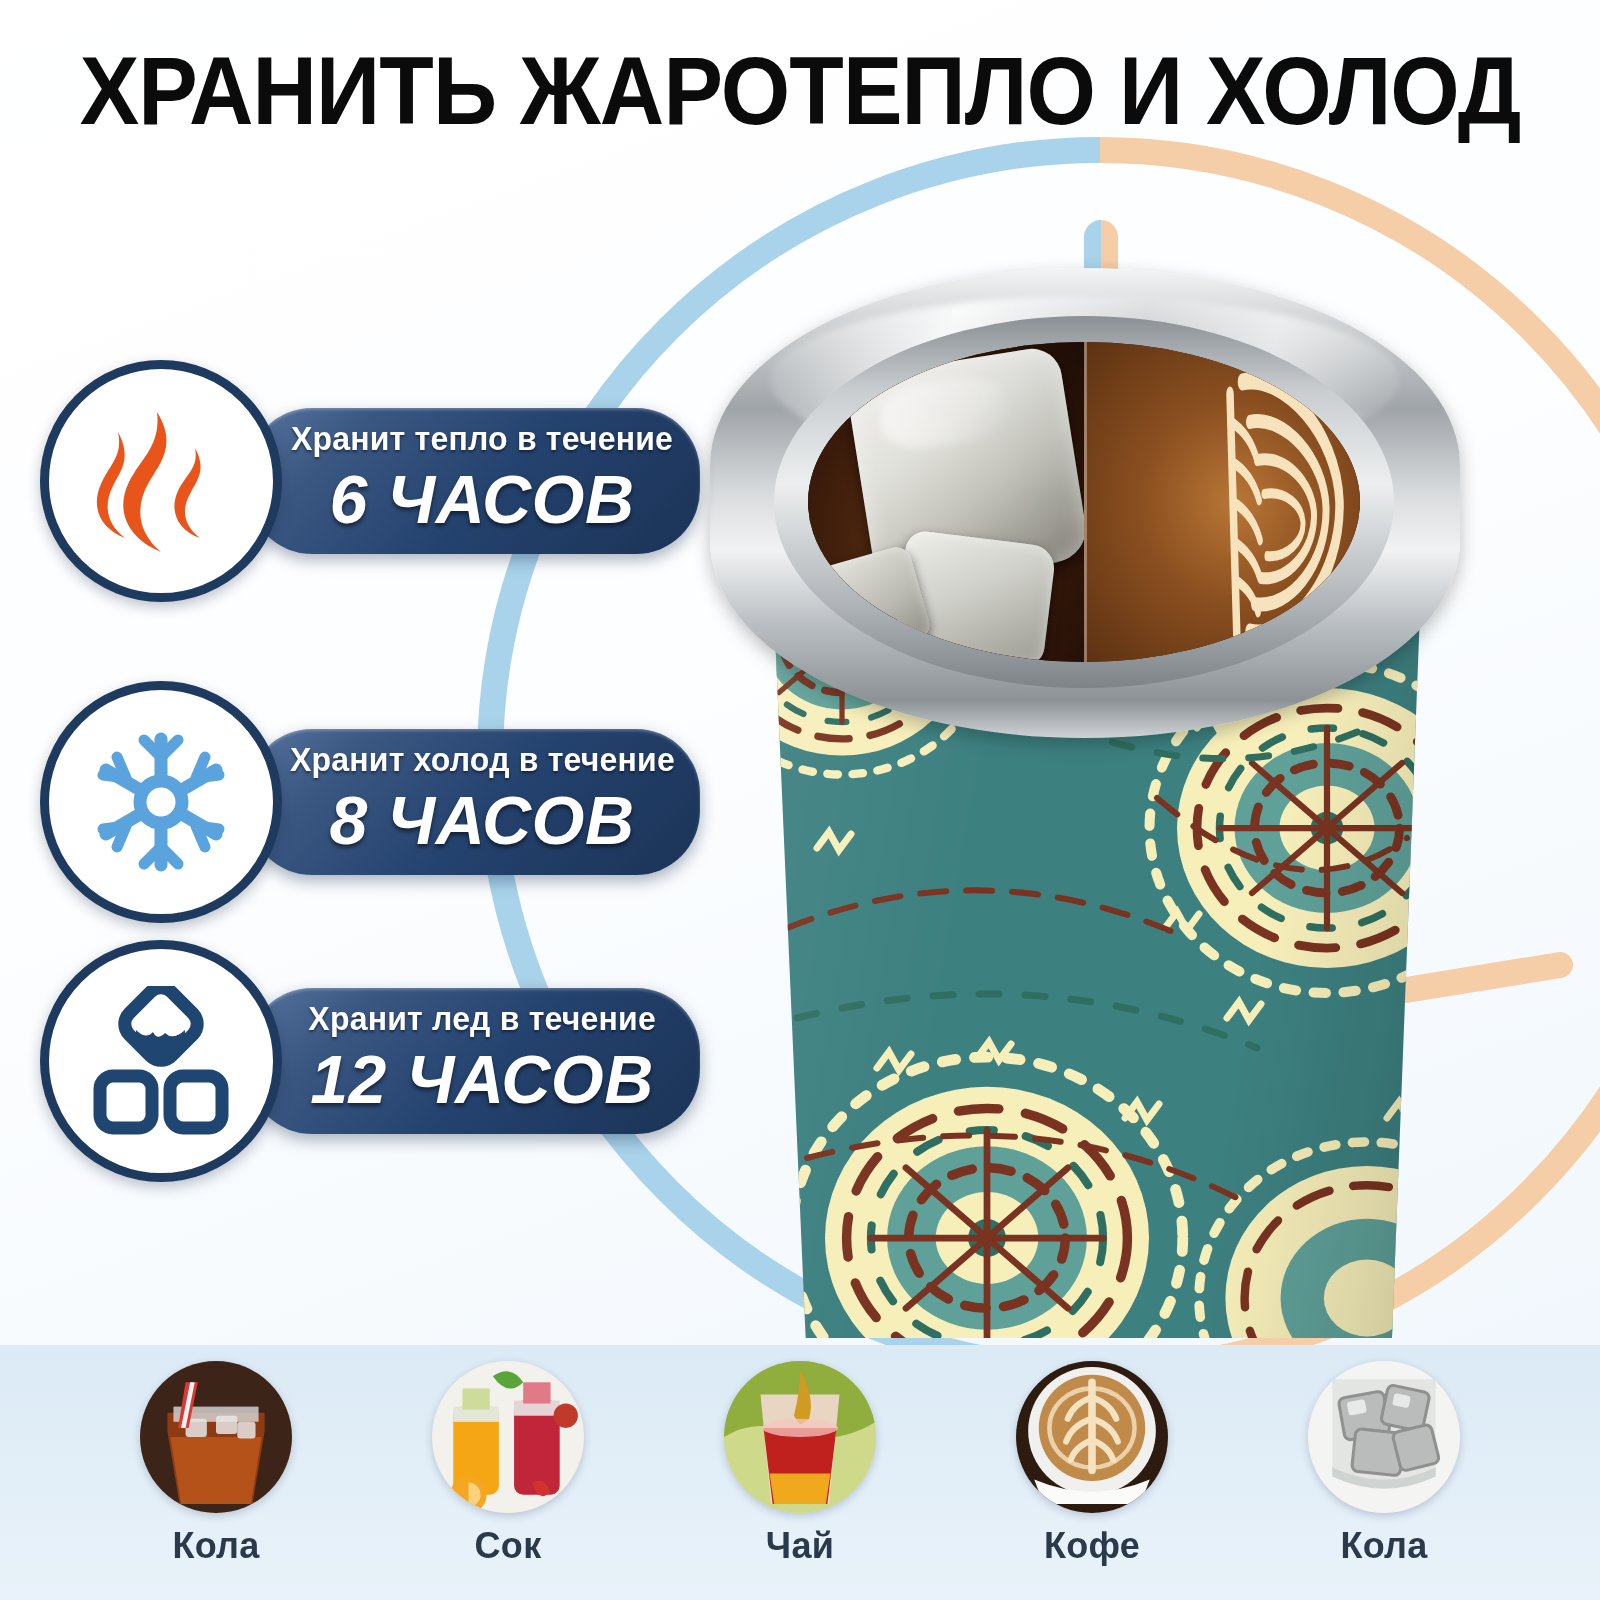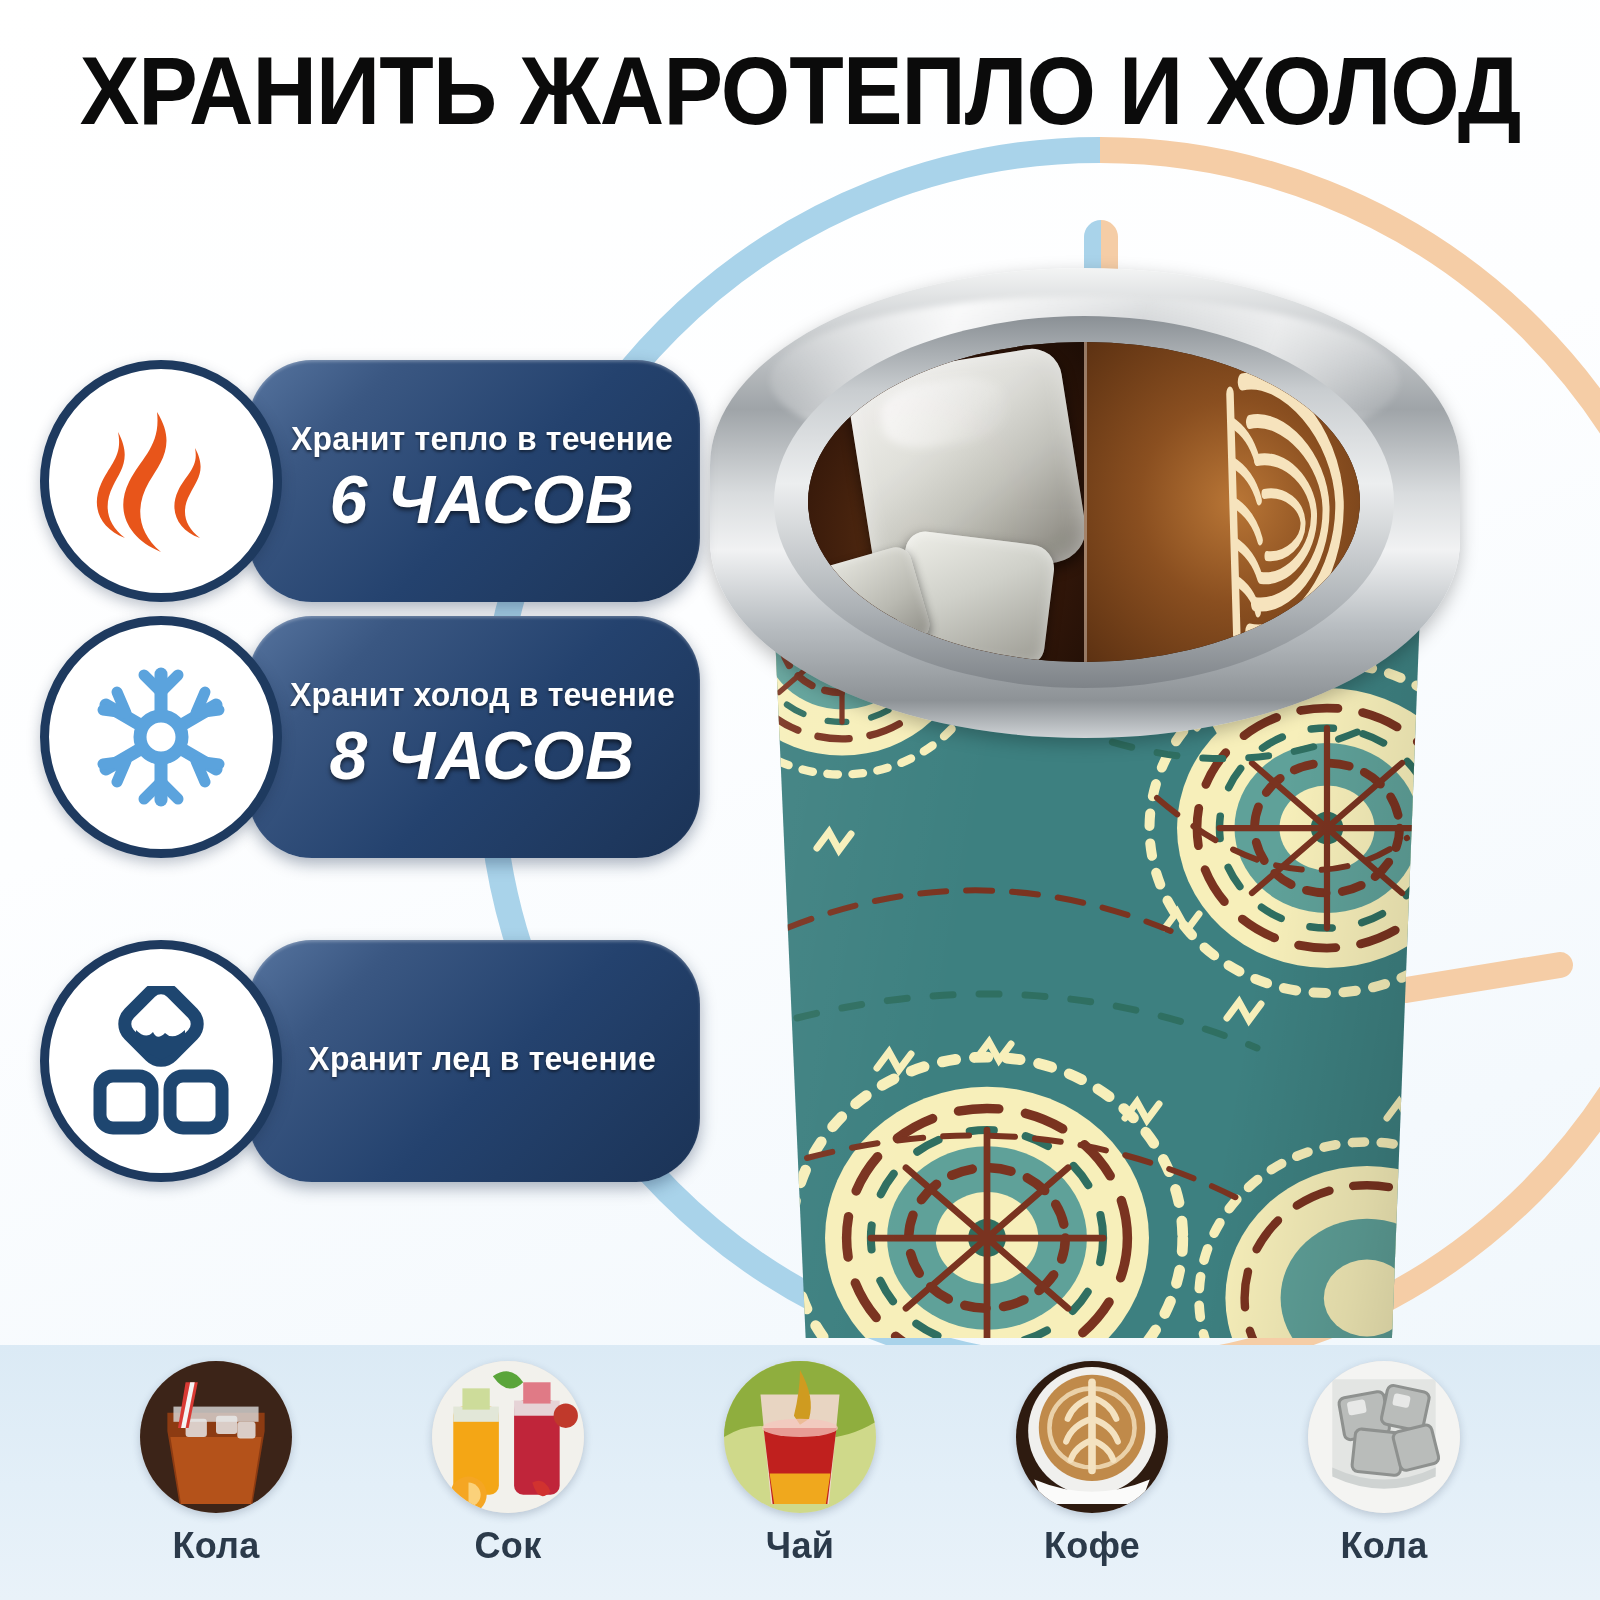--- a/index.html
+++ b/index.html
@@ -127,21 +127,21 @@
   
   .latte{position:absolute;right:0;top:0;width:50%;height:100%;}
   .latte svg{display:block;width:100%;height:100%;}
 
   .split-line{
     position:absolute;left:50%;top:0;width:3px;height:100%;
     background:rgba(255,255,255,.35);
   }
 
   
-  .badge{position:absolute;z-index:30;display:flex;}
+  .badge{position:absolute;z-index:30;display:flex;align-items:center;}
   .badge .circle{
     position:relative;width:224px;height:224px;border-radius:50%;
     background:#ffffff;
     border:9px solid #1e3a5f;
     box-shadow:0 5px 14px rgba(20,40,70,.28);
     display:flex;align-items:center;justify-content:center;
     z-index:3;flex:0 0 auto;
   }
   .badge .circle svg{display:block;}
   .badge .pill{
@@ -368,21 +368,21 @@
           <path d="M104,42 C116,64 106,74 99,88 C90,104 93,120 109,132 C86,124 78,104 87,85 C95,68 108,62 104,42 Z"></path>
         </g>
       </svg>
     </div>
     <div class="pill">
       <div class="l1">Хранит тепло в течение</div>
       <div class="l2">6 ЧАСОВ</div>
     </div>
   </div>
 
-  <div class="badge" style="left:40px;top:616px;">
+  <div class="badge" style="left:40px;top:681px;">
     <div class="circle">
       <svg width="150" height="150" viewBox="0 0 150 150">
         <g stroke="#5ba3dd" stroke-width="13" stroke-linecap="round" fill="none">
           <g>
             <path d="M75,12 L75,138"></path>
             <path d="M20,43 L130,107"></path>
             <path d="M130,43 L20,107"></path>
           </g>
           <g stroke-width="11">
             <path d="M75,30 L58,13 M75,30 L92,13"></path>
@@ -408,20 +408,21 @@
         <g fill="none" stroke="#1e4670" stroke-width="13" stroke-linejoin="round">
           <rect x="45" y="8" width="60" height="60" rx="15" transform="rotate(45 75 38)"></rect>
           <rect x="14" y="90" width="52" height="52" rx="13"></rect>
           <rect x="84" y="90" width="52" height="52" rx="13"></rect>
         </g>
         <path d="M50,44 q10,10 17,2 q4,9 12,1 q8,8 20,-3 q2,18 -24,30 q-27,-12 -25,-30 Z" fill="#1e4670"></path>
       </svg>
     </div>
     <div class="pill">
       <div class="l1">Хранит лед в течение</div>
+      <div class="l2">12 ЧАСОВ</div>
     </div>
   </div>
 
   <div class="strip">
     <div class="drinks">
 
       <div class="drink">
         <div class="thumb">
           <svg viewBox="0 0 100 100">
             <rect width="100" height="100" fill="#3c2418"></rect>

